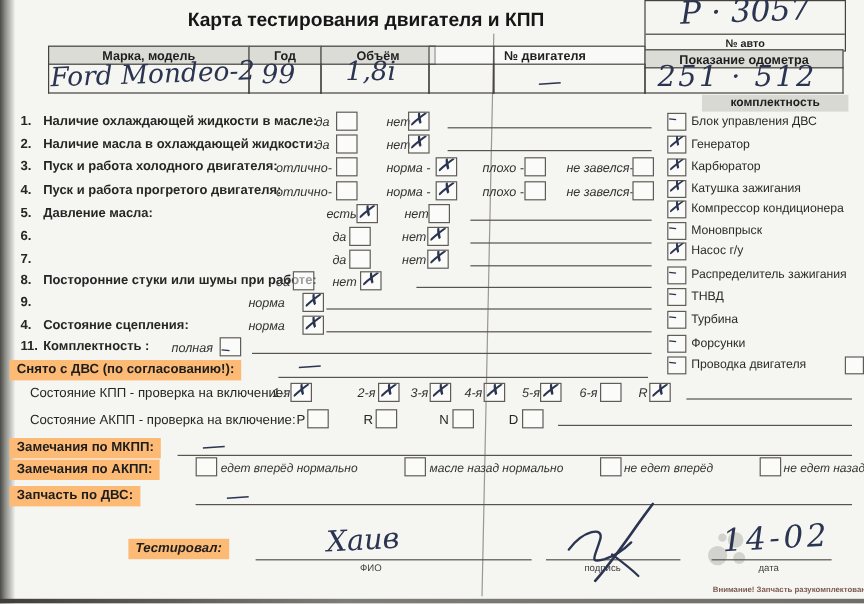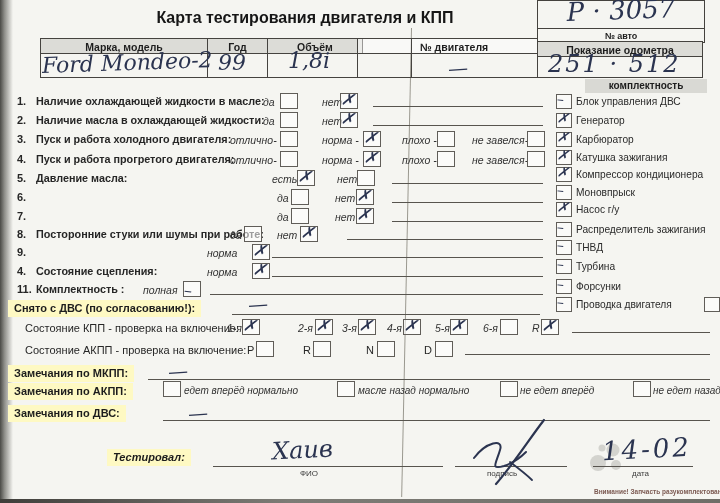--- a/index.html
+++ b/index.html
@@ -51,21 +51,21 @@
 
   
   .eqbar{position:absolute;left:585px;top:79px;width:122px;height:14px;background:#d9d9d4;
     font-size:10px;font-weight:bold;text-align:center;padding-top:1px;box-sizing:border-box;}
   .eqrow{position:absolute;left:556px;width:160px;height:16px;}
   .scb{position:absolute;left:0;top:0;width:14px;height:13px;border:1.4px solid #605d58;background:rgba(255,255,255,.5);}
   .scb .mark{position:absolute;left:0;top:-4px;font-family:"DejaVu Serif",serif;font-style:italic;
     font-size:14px;color:#2b3450;transform:rotate(6deg);}
   .eqlabel{position:absolute;left:20px;top:2px;font-size:10.2px;color:#2a2a2a;white-space:nowrap;}
 
-  .chip{position:absolute;background:#fef9c3;font-weight:bold;font-size:11px;color:#1d1d1d;
+  .chip{position:absolute;background:#fdba74;font-weight:bold;font-size:11px;color:#1d1d1d;
     padding:2px 6px 3px;white-space:nowrap;}
   .plabel{position:absolute;font-size:11px;color:#262626;white-space:nowrap;}
   .hline{position:absolute;height:1px;background:#57544e;}
   .slabel{position:absolute;font-size:8px;color:#3c3c3c;}
 
   .wm{position:absolute;left:589px;top:441px;display:flex;align-items:center;opacity:.8;}
   .wm .brand{font-size:35px;font-weight:bold;color:#c7c7c2;letter-spacing:1px;
     font-family:"Liberation Sans",sans-serif;}
   .warn{position:absolute;left:594px;top:488px;font-size:6.5px;font-weight:bold;color:#7c5a52;white-space:nowrap;}
 </style>
@@ -404,21 +404,21 @@
 <span class="olabel" style="position:absolute;left:358px;top:385px;font-size:10px;">масле назад нормально</span>
 <span class="cb" style="position:absolute;left:500px;top:381px;">
     <i class="mark"></i>
   </span>
 <span class="olabel" style="position:absolute;left:520px;top:385px;font-size:10px;">не едет вперёд</span>
 <span class="cb" style="position:absolute;left:633px;top:381px;">
     <i class="mark"></i>
   </span>
 <span class="olabel" style="position:absolute;left:653px;top:385px;font-size:10px;">не едет назад</span>
 
-<div class="chip" style="left:8px;top:405px;">Замечания по ДВС:</div>
+<div class="chip" style="left:8px;top:405px;">Запчасть по ДВС:</div>
 <span class="hwdash" style="left:188px;top:403px;">—</span>
 <div class="hline" style="left:163px;top:420px;width:547px;"></div>
 
 <div class="wm">
   <svg width="34" height="34" viewBox="0 0 34 34">
     <circle cx="9" cy="22" r="8" fill="#cbcbc6"></circle>
     <circle cx="24" cy="9" r="6.5" fill="#cbcbc6"></circle>
     <circle cx="27" cy="24" r="5" fill="#cbcbc6"></circle>
     <circle cx="13" cy="7" r="3.5" fill="#cbcbc6"></circle>
   </svg>

